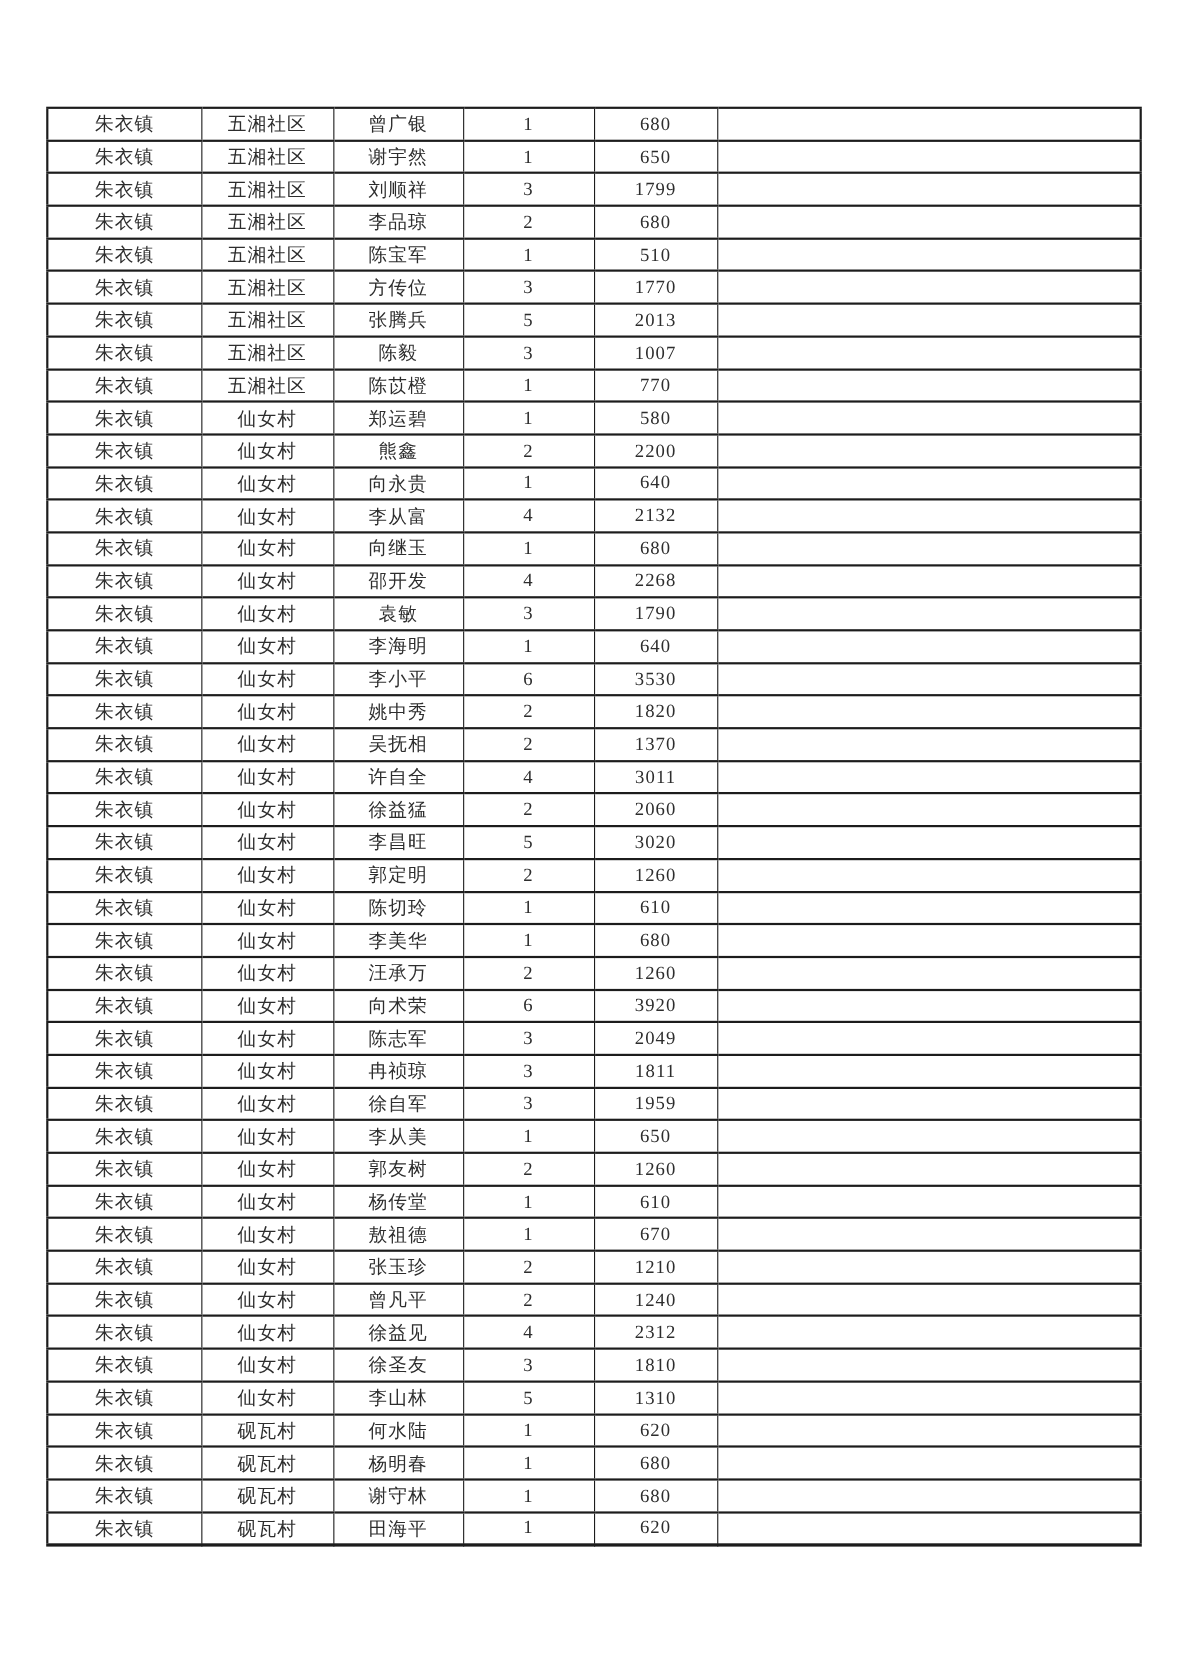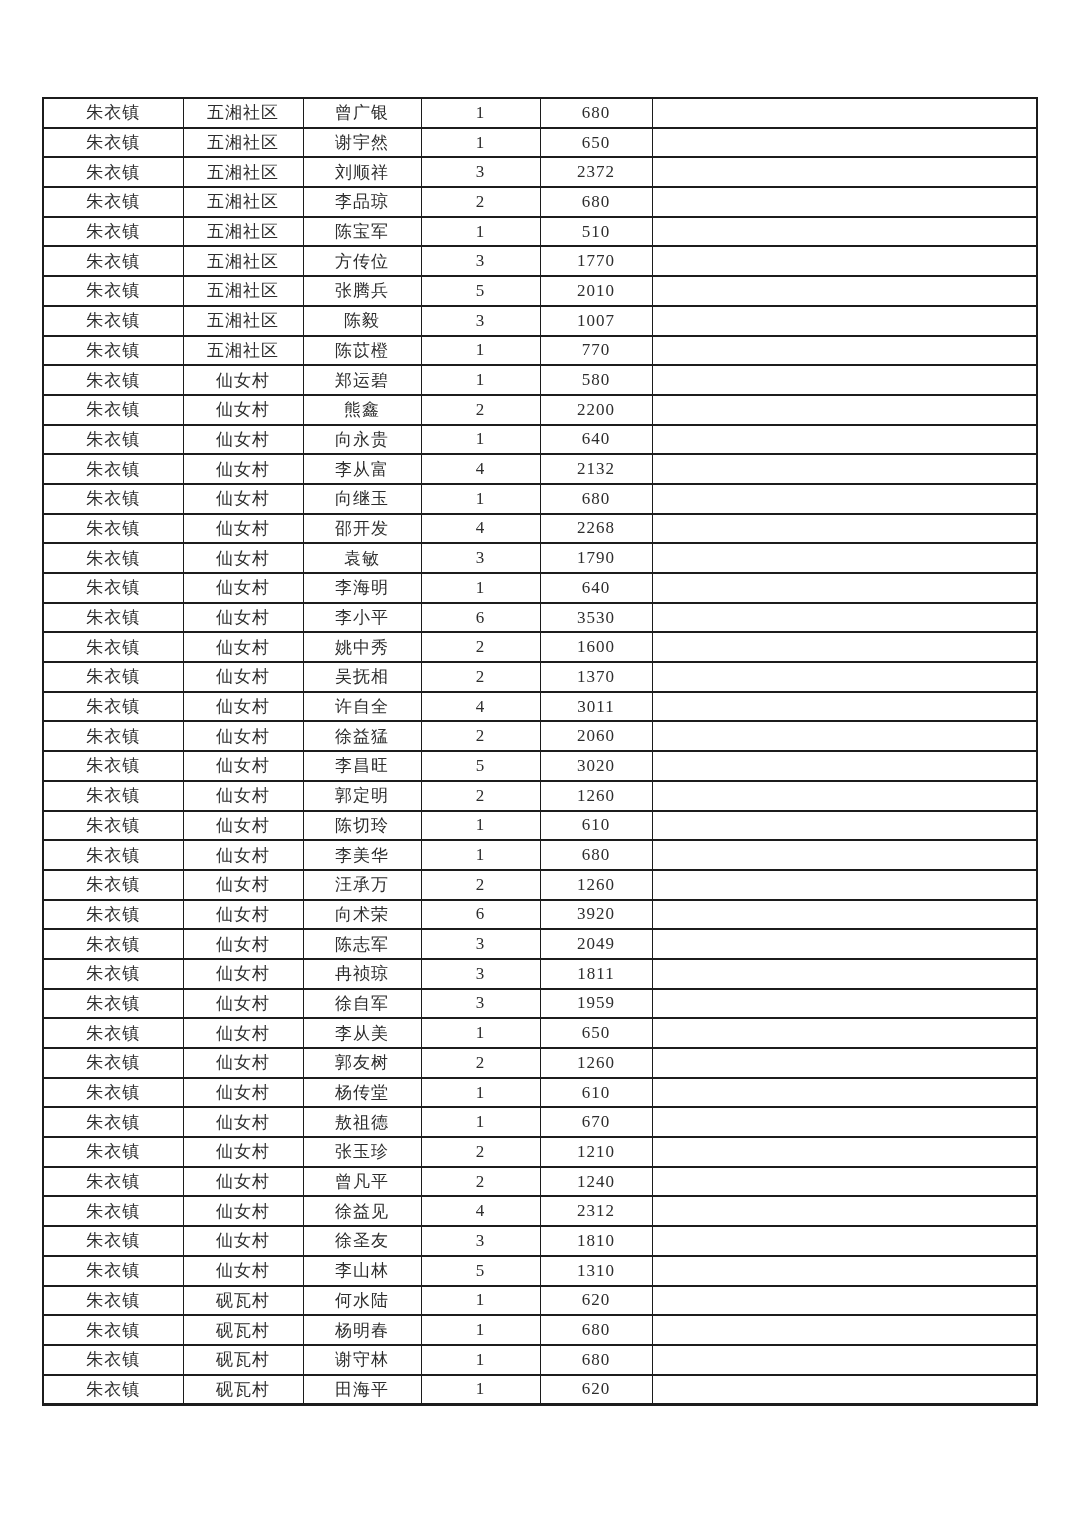--- a/index.html
+++ b/index.html
@@ -74,21 +74,21 @@
           <td>谢宇然</td>
           <td>1</td>
           <td>650</td>
           <td></td>
         </tr>
         <tr>
           <td>朱衣镇</td>
           <td>五湘社区</td>
           <td>刘顺祥</td>
           <td>3</td>
-          <td>2372</td>
+          <td>1799</td>
           <td></td>
         </tr>
         <tr>
           <td>朱衣镇</td>
           <td>五湘社区</td>
           <td>李品琼</td>
           <td>2</td>
           <td>680</td>
           <td></td>
         </tr>
@@ -106,21 +106,21 @@
           <td>方传位</td>
           <td>3</td>
           <td>1770</td>
           <td></td>
         </tr>
         <tr>
           <td>朱衣镇</td>
           <td>五湘社区</td>
           <td>张腾兵</td>
           <td>5</td>
-          <td>2010</td>
+          <td>2013</td>
           <td></td>
         </tr>
         <tr>
           <td>朱衣镇</td>
           <td>五湘社区</td>
           <td>陈毅</td>
           <td>3</td>
           <td>1007</td>
           <td></td>
         </tr>
@@ -202,21 +202,21 @@
           <td>李小平</td>
           <td>6</td>
           <td>3530</td>
           <td></td>
         </tr>
         <tr>
           <td>朱衣镇</td>
           <td>仙女村</td>
           <td>姚中秀</td>
           <td>2</td>
-          <td>1600</td>
+          <td>1820</td>
           <td></td>
         </tr>
         <tr>
           <td>朱衣镇</td>
           <td>仙女村</td>
           <td>吴抚相</td>
           <td>2</td>
           <td>1370</td>
           <td></td>
         </tr>

